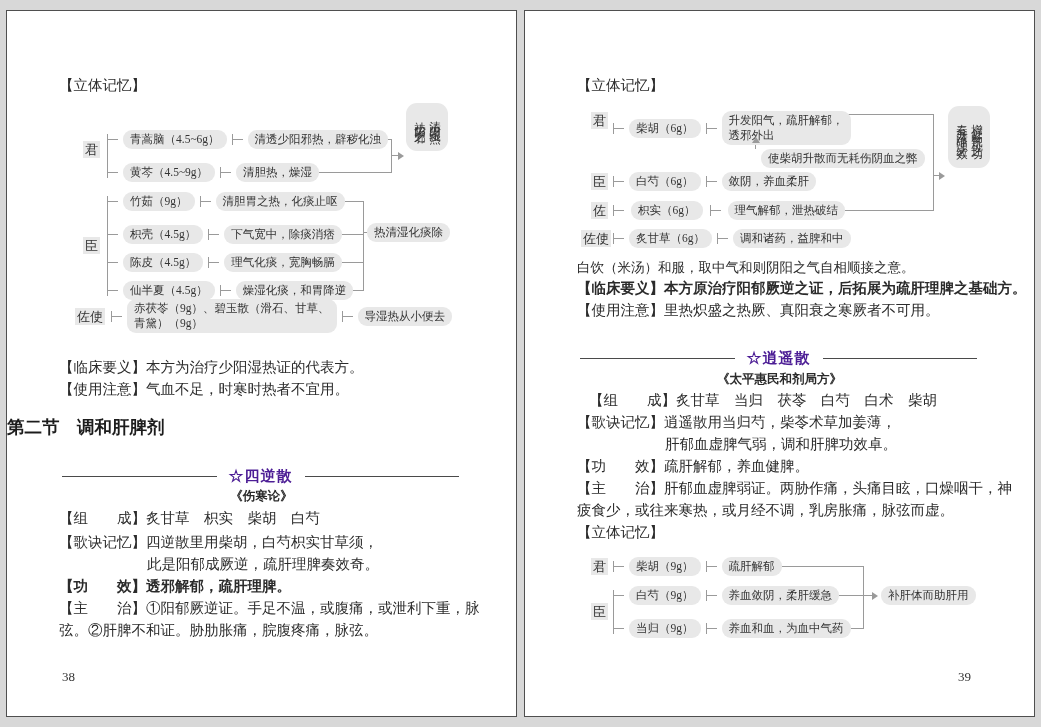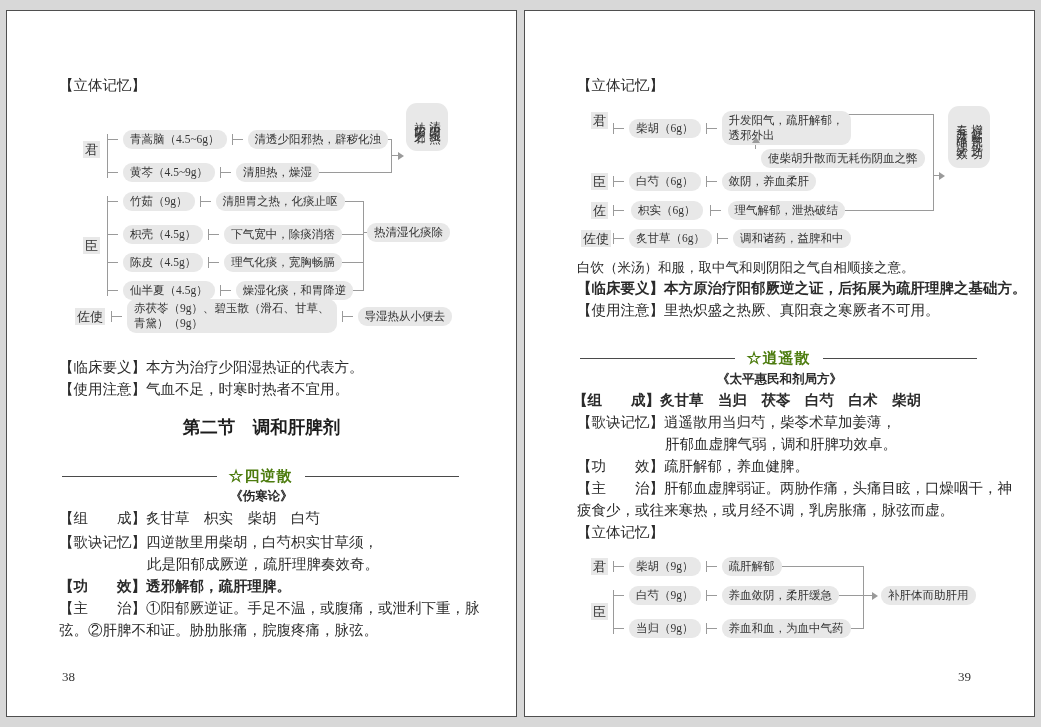--- a/index.html
+++ b/index.html
@@ -4,24 +4,24 @@
 <style>
   html,body{margin:0;padding:0;}
   body{font-family:"Liberation Serif","DejaVu Serif",serif;}
   #canvas{position:relative;width:1041px;height:727px;background:#d8d8d8;overflow:hidden;}
   .page{position:absolute;top:10px;height:707px;background:#ffffff;border:1px solid #4f4f4f;box-sizing:border-box;}
   #page-left{left:6px;width:511px;}
   #page-right{left:524px;width:511px;}
 
   .tl{position:absolute;white-space:nowrap;font-size:14.5px;color:#2b2b2b;line-height:17px;}
   .small{font-size:13.5px;}
-  .section-h{position:absolute;left:0;right:0;text-align:center;font-weight:bold;font-size:17.5px;color:#1c1c1c;}
+  .section-h{position:absolute;left:0;right:0;text-align:left;font-weight:bold;font-size:17.5px;color:#1c1c1c;}
   .ftitle{position:absolute;left:55px;right:57px;display:flex;align-items:center;gap:12px;height:18px;}
   .fline{flex:1;height:1px;background:#4a4a4a;}
-  .ftitle .fname{font-weight:bold;font-size:15px;color:#4d7c0f;letter-spacing:1px;white-space:nowrap;}
+  .ftitle .fname{font-weight:bold;font-size:15px;color:#4c1d95;letter-spacing:1px;white-space:nowrap;}
   .fsource{position:absolute;left:0;right:0;text-align:center;font-weight:bold;font-size:12.5px;color:#2b2b2b;}
   .pagenum{position:absolute;font-size:13px;color:#333;}
 
   
   .drow{position:absolute;display:flex;align-items:center;gap:5px;z-index:2;}
   .box{background:#e8e8e8;border-radius:9px;font-size:11.5px;line-height:15px;padding:2px 7px;color:#333;white-space:nowrap;}
   .glabel{position:absolute;background:#e8e8e8;font-size:13px;line-height:17px;padding:0 2px;color:#333;z-index:2;white-space:nowrap;}
   .tick{position:relative;width:11px;height:11px;flex:0 0 11px;}
   .tick::before{content:"";position:absolute;left:0;top:0;width:1px;height:11px;background:#9a9a9a;}
   .tick::after{content:"";position:absolute;left:0;top:5px;width:11px;height:1px;background:#9a9a9a;}
@@ -180,21 +180,21 @@
     <div class="tl small" style="left:52px;top:248px;">白饮（米汤）和服，取中气和则阴阳之气自相顺接之意。</div>
     <div class="tl" style="left:52px;top:269px;font-weight:bold;">【临床要义】本方原治疗阳郁厥逆之证，后拓展为疏肝理脾之基础方。</div>
     <div class="tl" style="left:52px;top:291px;">【使用注意】里热炽盛之热厥、真阳衰之寒厥者不可用。</div>
 
     <div class="ftitle" style="top:338px;">
       <span class="fline"></span>
       <span class="fname">☆逍遥散</span>
       <span class="fline"></span>
     </div>
     <div class="fsource" style="top:360px;">《太平惠民和剂局方》</div>
-    <div class="tl" style="left:48px;top:381px;font-weight:bold;">【组　　成】炙甘草　当归　茯苓　白芍　白术　柴胡</div>
+    <div class="tl" style="left:64px;top:381px;">【组　　成】炙甘草　当归　茯苓　白芍　白术　柴胡</div>
     <div class="tl" style="left:52px;top:403px;">【歌诀记忆】逍遥散用当归芍，柴苓术草加姜薄，</div>
     <div class="tl" style="left:140px;top:425px;">肝郁血虚脾气弱，调和肝脾功效卓。</div>
     <div class="tl" style="left:52px;top:447px;">【功　　效】疏肝解郁，养血健脾。</div>
     <div class="tl" style="left:52px;top:469px;">【主　　治】肝郁血虚脾弱证。两胁作痛，头痛目眩，口燥咽干，神</div>
     <div class="tl" style="left:52px;top:491px;">疲食少，或往来寒热，或月经不调，乳房胀痛，脉弦而虚。</div>
     <div class="tl" style="left:52px;top:513px;">【立体记忆】</div>
 
     <div class="glabel" style="left:66px;top:547px;">君</div>
     <div class="drow" style="left:88px;top:546px;">
       <span class="tick"></span>

